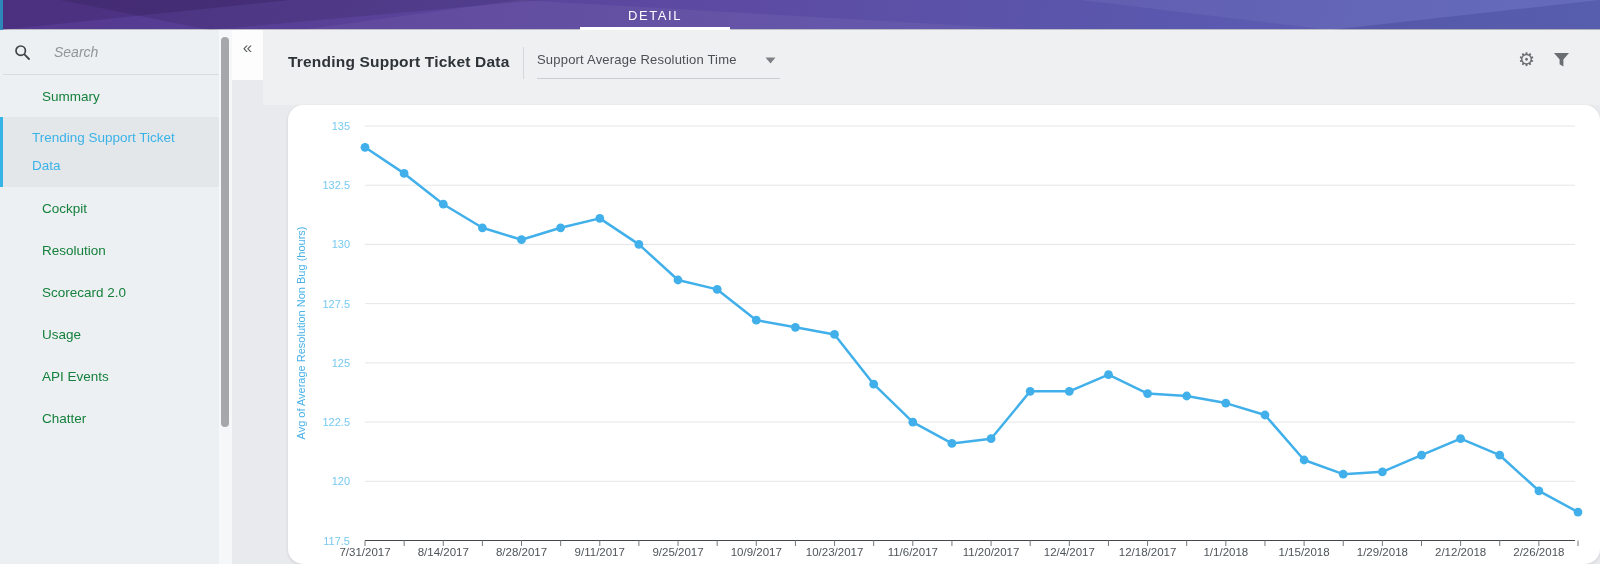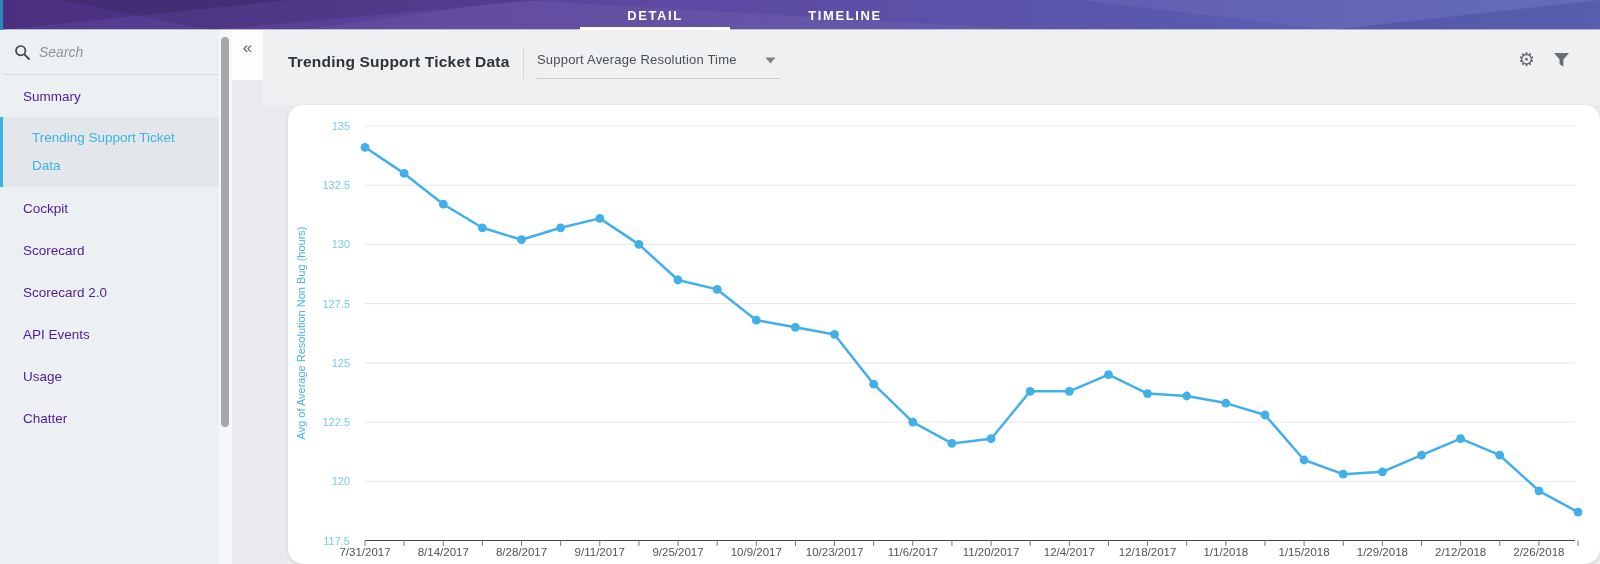--- a/index.html
+++ b/index.html
@@ -7,41 +7,41 @@
               font-family:"Liberation Sans", sans-serif; background:#e9eaed; }
 
   
   .topbar { position:absolute; left:0; top:0; width:1600px; height:30px;
             background:linear-gradient(100deg,#54388e 0%,#5d4aa2 45%,#5a58ae 72%,#5d64b8 100%);
             border-bottom:1px solid #bcbcc6; }
   .topbar svg.poly { position:absolute; left:0; top:0; }
   .top-tabs { position:absolute; left:580px; top:0; width:340px; height:30px;
               display:flex; justify-content:space-between; }
   .top-tab { width:150px; height:30px; display:flex; align-items:center; justify-content:center;
-             color:#fdfdff; font-size:13px; font-weight:bold; letter-spacing:1.6px;
+             color:#fdfdff; font-size:13px; font-weight:normal; letter-spacing:1.6px;
              position:relative; cursor:pointer; }
   .top-tab.active::after { content:""; position:absolute; left:0; right:0; bottom:0;
              height:3px; background:#ffffff; }
 
   
   .left-strip { position:absolute; left:0; top:0; width:3px; height:564px; background:#2d87b9; }
 
   
   .sidebar { position:absolute; left:0; top:30px; width:232px; height:534px;
              background:#edf0f2; }
   .search-row { position:absolute; left:3px; top:0; width:229px; height:45px;
-                border-bottom:1px solid #d9dcdf; display:flex; align-items:center; }
+                border-bottom:1px solid #d9dcdf; display:flex; align-items:center;gap:15px; }
   .search-row svg { margin-left:11px; }
   .search-input { border:none; outline:none; background:transparent; margin-left:8px;
                   font-style:italic; font-size:14px; color:#5c6266; width:150px;
                   font-family:"Liberation Sans", sans-serif; }
   .search-input::placeholder { color:#8f969b; }
   .nav { position:absolute; left:0; top:45px; width:220px; }
-  .nav-item { height:42px; display:flex; align-items:center; padding-left:20px;
-              font-size:13.5px; color:#4c1d95; cursor:pointer; background:transparent;
+  .nav-item { height:42px; display:flex; align-items:center; padding-left:39px;
+              font-size:13.5px; color:#15803d; cursor:pointer; background:transparent;
               border-left:3px solid transparent; }
   .nav-item.active { height:70px; background:#e3e7ea; color:#3bb3e8;
               border-left:3px solid #35b4e5; padding-left:29px;
               line-height:28px; align-items:center; }
   
   .sb-track { position:absolute; left:219px; top:0; width:13px; height:534px; background:#f6f7f8; }
   .sb-thumb { position:absolute; left:2px; top:7px; width:8px; height:390px;
               background:#a5a7ab; border-radius:5px; }
 
   
@@ -73,44 +73,43 @@
 <div class="topbar">
   <svg class="poly" width="1600" height="30">
     <polygon points="0,0 290,0 0,30" fill="#3d2368" opacity="0.35"></polygon>
     <polygon points="60,0 540,0 210,30" fill="#000000" opacity="0.10"></polygon>
     <polygon points="520,0 1040,30 300,30" fill="#ffffff" opacity="0.05"></polygon>
     <polygon points="1080,0 1600,0 1330,30" fill="#ffffff" opacity="0.05"></polygon>
     <polygon points="1330,30 1600,0 1600,30" fill="#000000" opacity="0.06"></polygon>
   </svg>
   <div class="top-tabs">
       <div class="top-tab active">DETAIL</div>
-      <div class="top-tab">TIMELINE</div>
     </div>
 </div>
 
 <div class="left-strip"></div>
 
 <div class="sidebar">
   <div class="search-row">
     <svg width="17" height="17" viewBox="0 0 17 17">
       <circle cx="6.7" cy="6.7" r="4.7" fill="none" stroke="#3e4449" stroke-width="1.7"></circle>
       <line x1="10.4" y1="10.4" x2="15" y2="15" stroke="#3e4449" stroke-width="1.8" stroke-linecap="round"></line>
     </svg>
     <input class="search-input" type="text" placeholder="Search" style="">
   </div>
   <div class="nav" id="nav-list">
       <div class="nav-item">Summary</div>
       <div class="nav-item active">
         <span style="display:block;width:150px;line-height:28px;">Trending Support Ticket Data</span>
       </div>
       <div class="nav-item">Cockpit</div>
-      <div class="nav-item">Scorecard</div>
+      <div class="nav-item">Resolution</div>
       <div class="nav-item">Scorecard 2.0</div>
+      <div class="nav-item">Usage</div>
       <div class="nav-item">API Events</div>
-      <div class="nav-item">Usage</div>
       <div class="nav-item">Chatter</div>
     </div>
   <div class="sb-track">
     <div class="sb-thumb"></div>
   </div>
 </div>
 
 <div class="collapse-btn">
   <span>«</span>
 </div>

